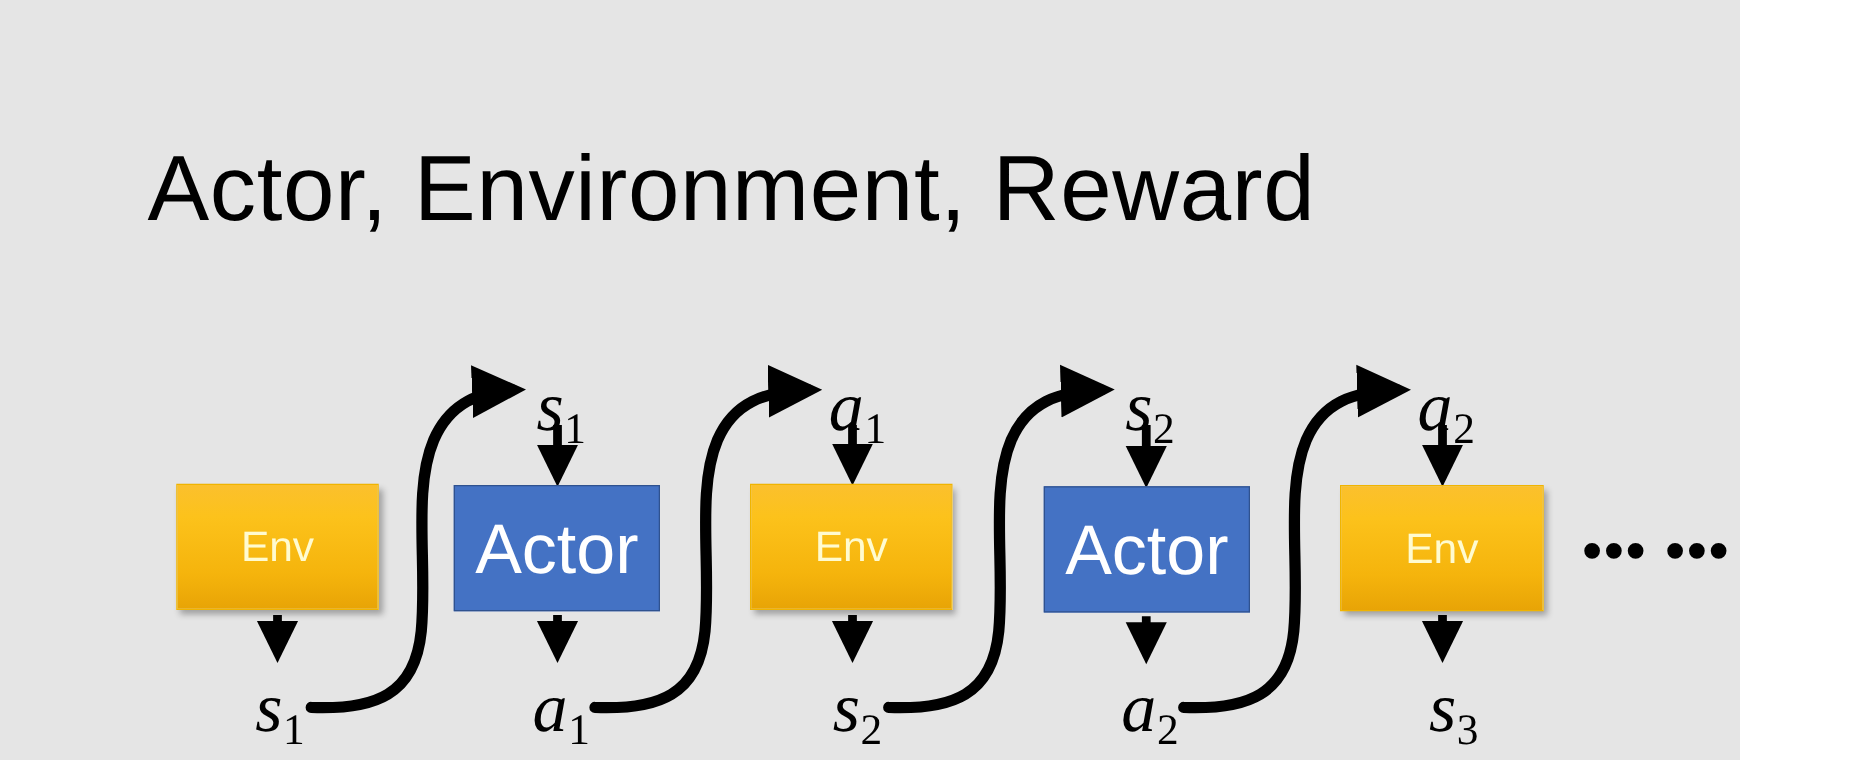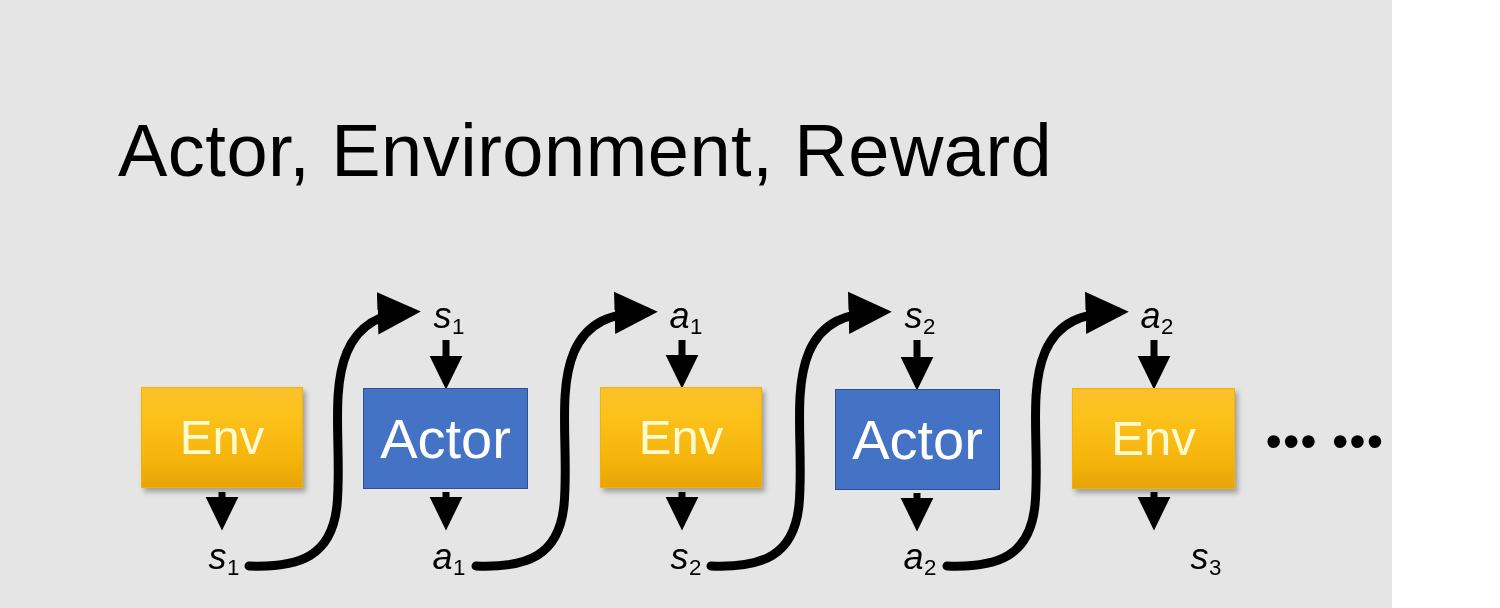--- a/index.html
+++ b/index.html
@@ -55,39 +55,39 @@
     white-space: nowrap;
   }
 
   .node-env {
     background: linear-gradient(180deg, #FBC02D 0%, #FCC21B 26%, #F5B40C 72%, #E8A406 100%);
     border: 1px solid #F0B400;
     box-shadow: 3px 4px 5px rgba(0,0,0,0.30);
   }
   .node-env .node-label {
     color: #FFFBD0;
-    font-size: 49px;
+    font-size: 34px;
   }
 
   .node-actor {
     background: #4472C4;
     border: 1.5px solid #2F528F;
     box-shadow: none;
   }
   .node-actor .node-label {
     color: #FFFFFF;
     font-size: 56px;
   }
 
   
   .sym {
     position: absolute;
-    font-family: Liberation Sans, sans-serif;
+    font-family: Liberation Serif, serif;
     font-style: italic;
-    font-size: 36px;
+    font-size: 56px;
     color: #000000;
     white-space: nowrap;
     line-height: 1;
     transform: translateX(-50%);
   }
   .sym sub {
     font-size: 0.62em;
     font-style: normal;
     vertical-align: -0.28em;
     margin-left: 0.5px;
@@ -182,19 +182,19 @@
   </div>
   <div class="sym" style="left:449px; top:539px;">
     <span>a</span><sub>1</sub>
   </div>
   <div class="sym" style="left:686px; top:539px;">
     <span>s</span><sub>2</sub>
   </div>
   <div class="sym" style="left:920px; top:539px;">
     <span>a</span><sub>2</sub>
   </div>
-  <div class="sym" style="left:1206px; top:539px;">
+  <div class="sym" style="left:1163px; top:539px;">
     <span>s</span><sub>3</sub>
   </div>
 
   <div id="trailing-ellipsis">••• •••</div>
 
 </div>
 
 </body></html>

